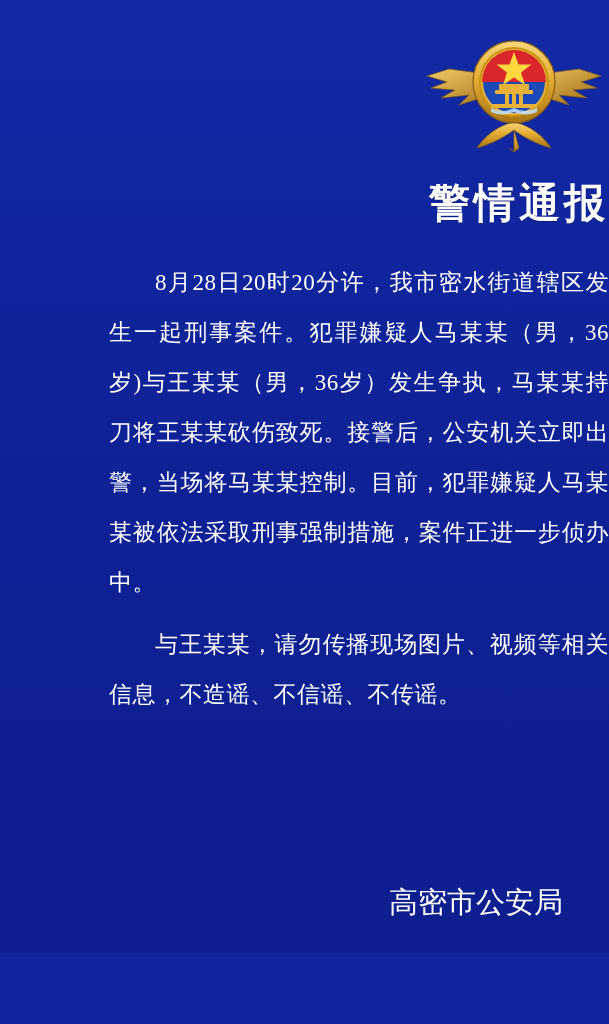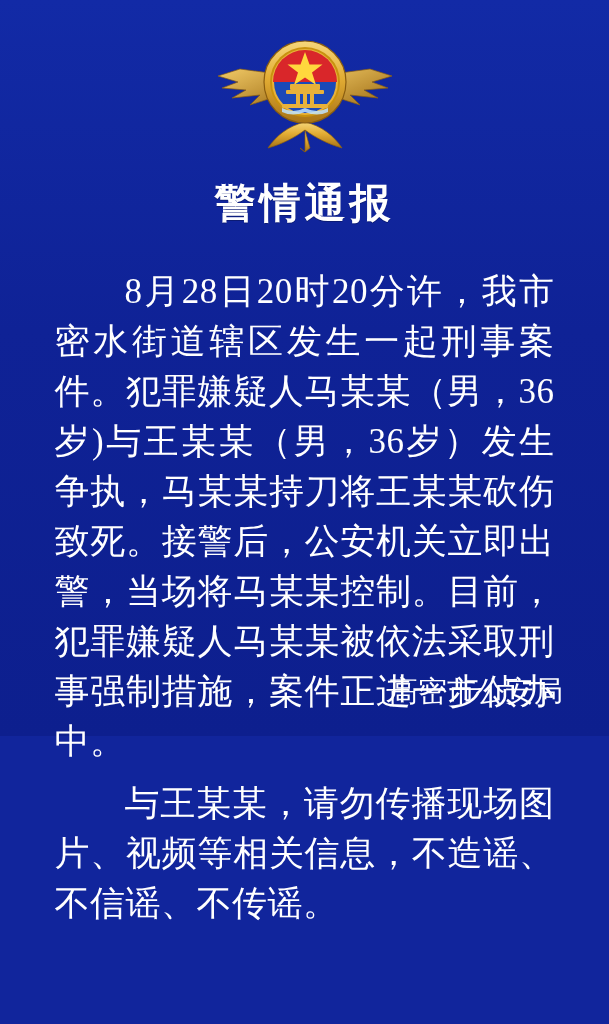--- a/index.html
+++ b/index.html
@@ -10,26 +10,26 @@
   body {
     width: 609px;
     height: 1024px;
     overflow: hidden;
     font-family: "Liberation Serif", "DejaVu Serif", serif;
     color: #ffffff;
   }
   .poster {
     position: relative;
     width: 609px;
-    height: 736px;
+    height: 953px;
     background: linear-gradient(180deg, #122aa6 0%, #0f2296 45%, #0d1f8e 100%);
     box-sizing: border-box;
     display: flex;
     flex-direction: column;
-    align-items: center;
+    align-items: flex-end;
   }
   
   .emblem-wrap {
     margin-top: 26px;
     width: 190px;
     height: 128px;
     position: relative;
   }
   .emblem-wrap svg { display: block; }
 
@@ -40,42 +40,42 @@
     letter-spacing: 4px;
     font-weight: bold;
     font-family: "Liberation Sans", "DejaVu Sans", sans-serif;
     text-align: center;
     color: #ffffff;
     text-shadow: 0 1px 0 rgba(0,0,0,0.25);
   }
 
   
   .body-text {
-    margin-top: 36px;
+    margin-top: 27px;
     width: 500px;
-    font-size: 35px;
+    font-size: 23px;
     line-height: 50px;
     text-align: justify;
     text-justify: inter-ideograph;
     color: #ffffff;
     letter-spacing: 0.5px;
   }
   .body-text p {
     margin: 0 0 4px 0;
     text-indent: 2em;
   }
   .body-text p.second {
     margin-top: 12px;
   }
 
   
   .footer {
     position: absolute;
     right: 46px;
-    bottom: 22px;
+    bottom: 28px;
     text-align: right;
     font-size: 29px;
     line-height: 46px;
     color: #ffffff;
     margin-left: 28px;
   }
   .footer div { white-space: nowrap; }
 </style>
 </head>
 <body>

